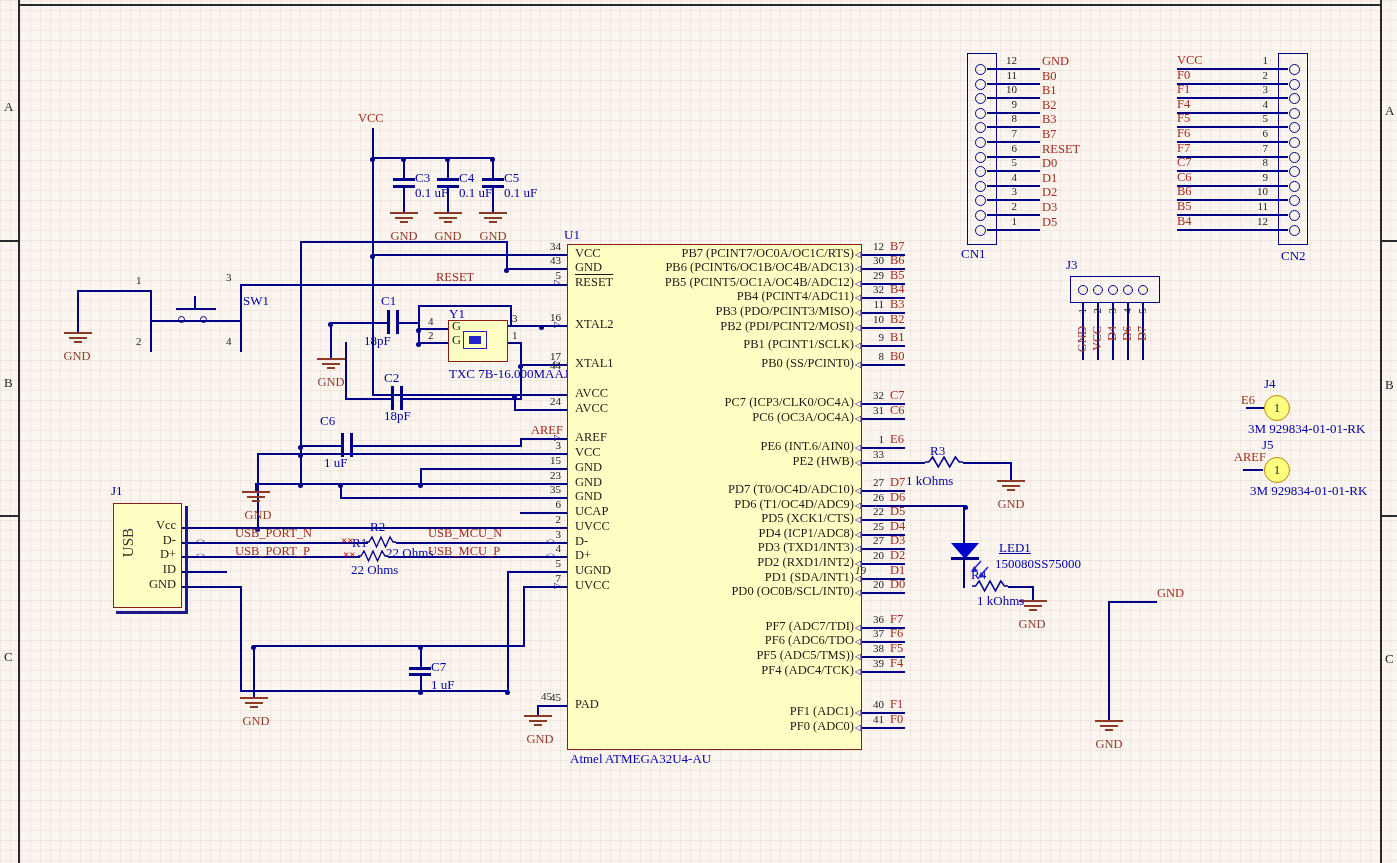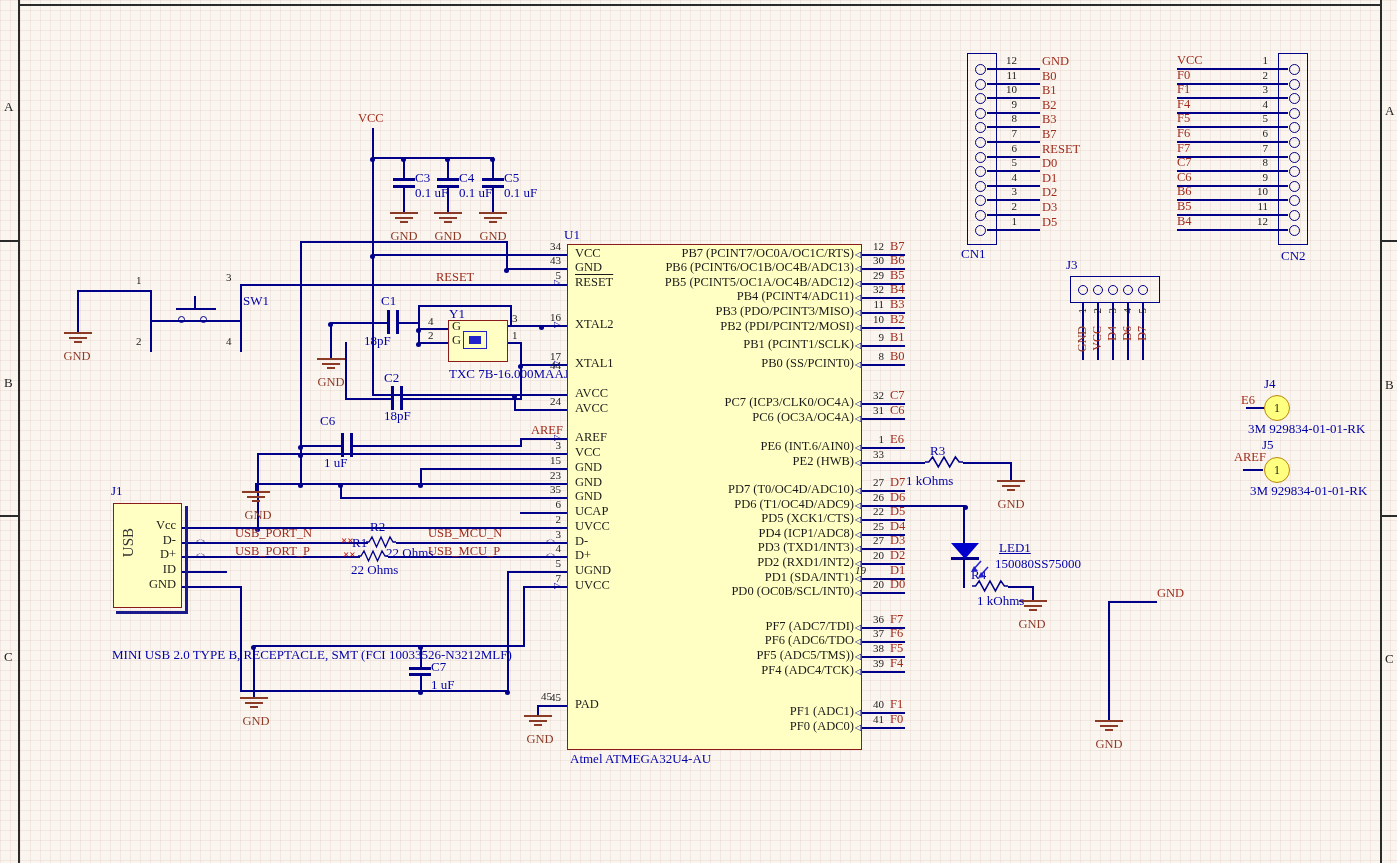--- a/index.html
+++ b/index.html
@@ -232,21 +232,20 @@
     <div class="des" style="left: 384px; top: 371px;">C2</div>
     <div class="des" style="left: 384px; top: 409px;">18pF</div>
     <div class="des" style="left: 449px; top: 307px;">Y1</div>
     <div class="des" style="left: 449px; top: 367px;">TXC 7B-16.000MAAJ-T</div>
     <div class="des" style="left: 320px; top: 414px;">C6</div>
     <div class="des" style="left: 324px; top: 456px;">1 uF</div>
     <div class="des" style="left: 431px; top: 660px;">C7</div>
     <div class="des" style="left: 431px; top: 678px;">1 uF</div>
     <div class="des" style="left: 243px; top: 294px;">SW1</div>
     <div class="des" style="left: 111px; top: 484px;">J1</div>
-    <div class="des" style="left: 112px; top: 648px;">MINI USB 2.0 TYPE B, RECEPTACLE, SMT (FCI 10033526-N3212MLF)</div>
     <div class="des" style="left: 370px; top: 520px;">R2</div>
     <div class="des" style="left: 352px; top: 536px;">R1</div>
     <div class="des" style="left: 386px; top: 546px;">22 Ohms</div>
     <div class="des" style="left: 351px; top: 563px;">22 Ohms</div>
     <div class="des" style="left: 930px; top: 444px;">R3</div>
     <div class="des" style="left: 906px; top: 474px;">1 kOhms</div>
     <div class="des" style="left: 999px; top: 541px; text-decoration: underline;">LED1</div>
     <div class="des" style="left: 995px; top: 557px;">150080SS75000</div>
     <div class="des" style="left: 971px; top: 568px;">R4</div>
     <div class="des" style="left: 977px; top: 594px;">1 kOhms</div>

